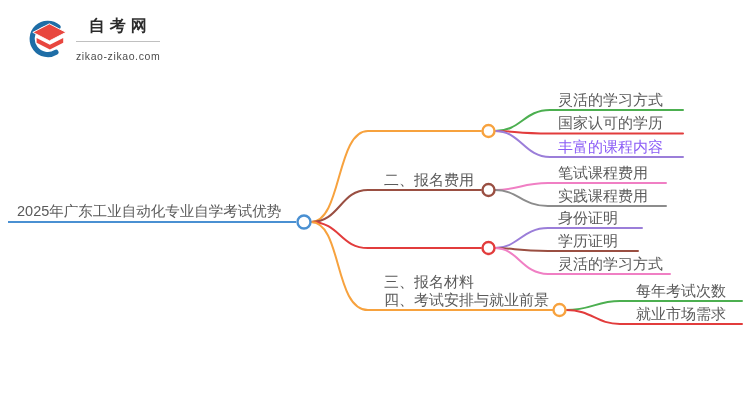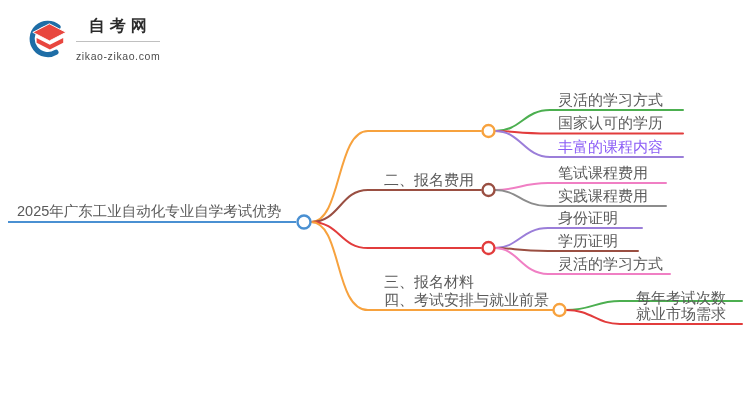--- a/index.html
+++ b/index.html
@@ -89,16 +89,16 @@
   <div class="node-label" style="left: 384px; top: 170px; color: rgb(90, 90, 90);">二、报名费用</div>
   <div class="node-label" style="left: 558px; top: 163px; color: rgb(90, 90, 90);">笔试课程费用</div>
   <div class="node-label" style="left: 558px; top: 186px; color: rgb(90, 90, 90);">实践课程费用</div>
 
   <div class="node-label" style="left: 384px; top: 228px; color: rgb(90, 90, 90); margin-top: 44px;">三、报名材料</div>
   <div class="node-label" style="left: 558px; top: 208px; color: rgb(90, 90, 90);">身份证明</div>
   <div class="node-label" style="left: 558px; top: 231px; color: rgb(90, 90, 90);">学历证明</div>
   <div class="node-label" style="left: 558px; top: 254px; color: rgb(90, 90, 90);">灵活的学习方式</div>
 
   <div class="node-label" style="left: 384px; top: 290px; color: rgb(90, 90, 90);">四、考试安排与就业前景</div>
-  <div class="node-label" style="left: 636px; top: 281px; color: rgb(90, 90, 90); margin-top: 7px;">每年考试次数</div>
+  <div class="node-label" style="left: 636px; top: 281px; color: rgb(90, 90, 90);">每年考试次数</div>
   <div class="node-label" style="left: 636px; top: 304px; color: rgb(90, 90, 90);">就业市场需求</div>
 
 </div>
 
 </body></html>

